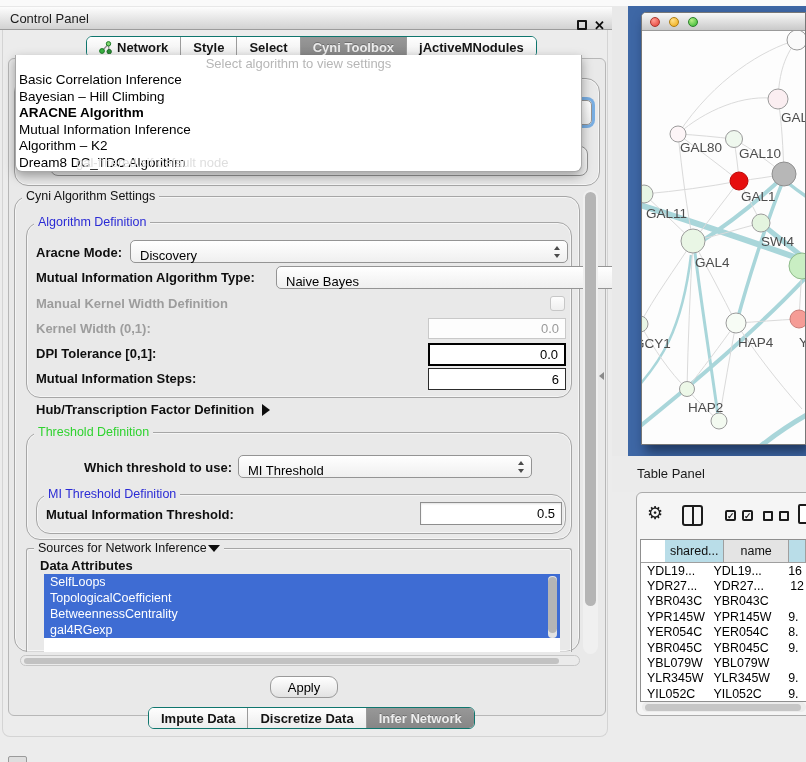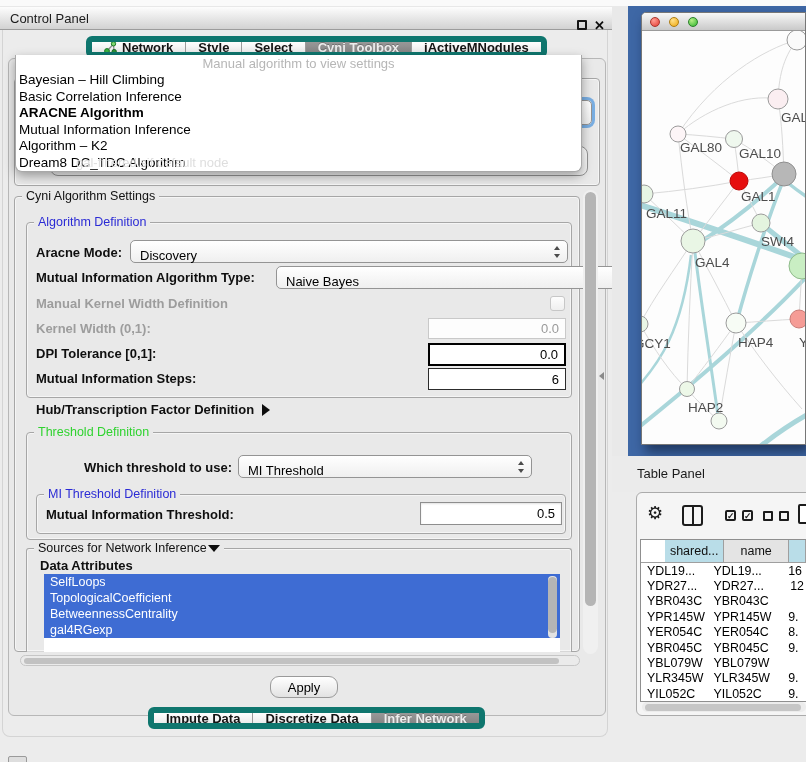--- a/index.html
+++ b/index.html
@@ -4,27 +4,27 @@
 <style>
 *{box-sizing:border-box}
 html,body{margin:0;padding:0}
 #root{position:relative;width:806px;height:762px;background:#ececec;font-family:"Liberation Sans",sans-serif;overflow:hidden}
 .abs{position:absolute}
 
 .titlebar{background:linear-gradient(#fdfdfd,#d2d2d2);border-top:1px solid #e8e8e8;border-bottom:1px solid #9c9c9c;color:#1b1b1b;font-size:13px;display:flex;align-items:center;padding-left:10px}
 .float-icon{width:10px;height:10px;border:2px solid #151515;border-radius:1px}
 .close-icon{font-size:13px;font-weight:bold;color:#0d0d0d;line-height:1}
 
-.seg{display:flex;height:22px;border:6px solid #0f766e;border-radius:6px;overflow:hidden;background:#fff}
+.seg{display:flex;height:22px;border:1px solid #0f766e;border-radius:6px;overflow:hidden;background:#fff}
 .tab{background:linear-gradient(#fefefe,#ececec);border-right:1px solid #9b9b9b;font-size:13px;font-weight:bold;display:flex;align-items:center;justify-content:center;padding:0 12px;color:#141414;white-space:nowrap}
 .tab:last-child{border-right:none}
 .tab.active{background:linear-gradient(#989898,#868686);color:#ededed;text-shadow:0 -1px 0 rgba(0,0,0,.25)}
 
 .innerpanel{background:#e9e9e9;border:1px solid #b7b7b7;border-radius:6px}
-.group{border:1px solid #a6a6a6;border-radius:4px;box-shadow:inset 0 0 0 1px rgba(255,255,255,.55)}
+.group{border:1px solid #a6a6a6;border-radius:14px;box-shadow:inset 0 0 0 1px rgba(255,255,255,.55)}
 .gtitle{position:absolute;top:-8px;left:7px;background:#e9e9e9;padding:0 4px;font-size:12.5px;color:#111;white-space:nowrap}
 .gtitle.blue{color:#2b2bd5}
 .gtitle.green{color:#2fd32f}
 .lbl{font-size:13px;font-weight:bold;color:#0f0f0f;white-space:nowrap}
 .lbl.dis{color:#9d9d9d}
 
 .combo{background:linear-gradient(#ffffff,#efefef);border:1px solid #949494;border-radius:5px;font-size:13px;color:#000;display:flex;align-items:center;padding:8px 22px 0 9px;white-space:nowrap}
 .spin{position:absolute;right:6px;top:50%;margin-top:-6px;width:8px;height:12px;display:flex;flex-direction:column;align-items:center;justify-content:space-between}
 .spin .u{width:0;height:0;border-left:3.5px solid transparent;border-right:3.5px solid transparent;border-bottom:4.5px solid #4b4b4b}
 .spin .d{width:0;height:0;border-left:3.5px solid transparent;border-right:3.5px solid transparent;border-top:4.5px solid #4b4b4b}
@@ -110,24 +110,24 @@
       </div>
   </div>
 
   <div class="abs innerpanel" style="left:8px;top:58px;width:598px;height:658px"></div>
 
   <div class="abs group" style="left:14px;top:78px;width:586px;height:108px;z-index:5"></div>
   <div class="abs combo" style="left:120px;top:100px;width:472px;height:25px;z-index:6;box-shadow:0 0 0 3px rgba(92,159,224,.8)"></div>
   <div class="abs combo" style="left:50px;top:146px;width:538px;height:30px;border-radius:8px;z-index:6"></div>
 
   <div class="abs" id="algo-popup" style="left:15px;top:55px;width:567px;height:117px">
-    <div class="placeholder">Manual algorithm to view settings</div>
+    <div class="placeholder">Select algorithm to view settings</div>
     <div id="algo-items">
+        <div class="algo-item">Basic Correlation Inference</div>
         <div class="algo-item">Bayesian – Hill Climbing</div>
-        <div class="algo-item">Basic Correlation Inference</div>
         <div class="algo-item bold">ARACNE Algorithm</div>
         <div class="algo-item">Mutual Information Inference</div>
         <div class="algo-item">Algorithm – K2</div>
         <div class="algo-item">Dream8 DC_TDC Algorithm</div>
       </div>
     <div class="ghost">gal-filtered.sif default node</div>
   </div>
 
   <div class="abs group" style="left:14px;top:196px;width:566px;height:456px">
     <span class="gtitle">Cyni Algorithm Settings</span>

